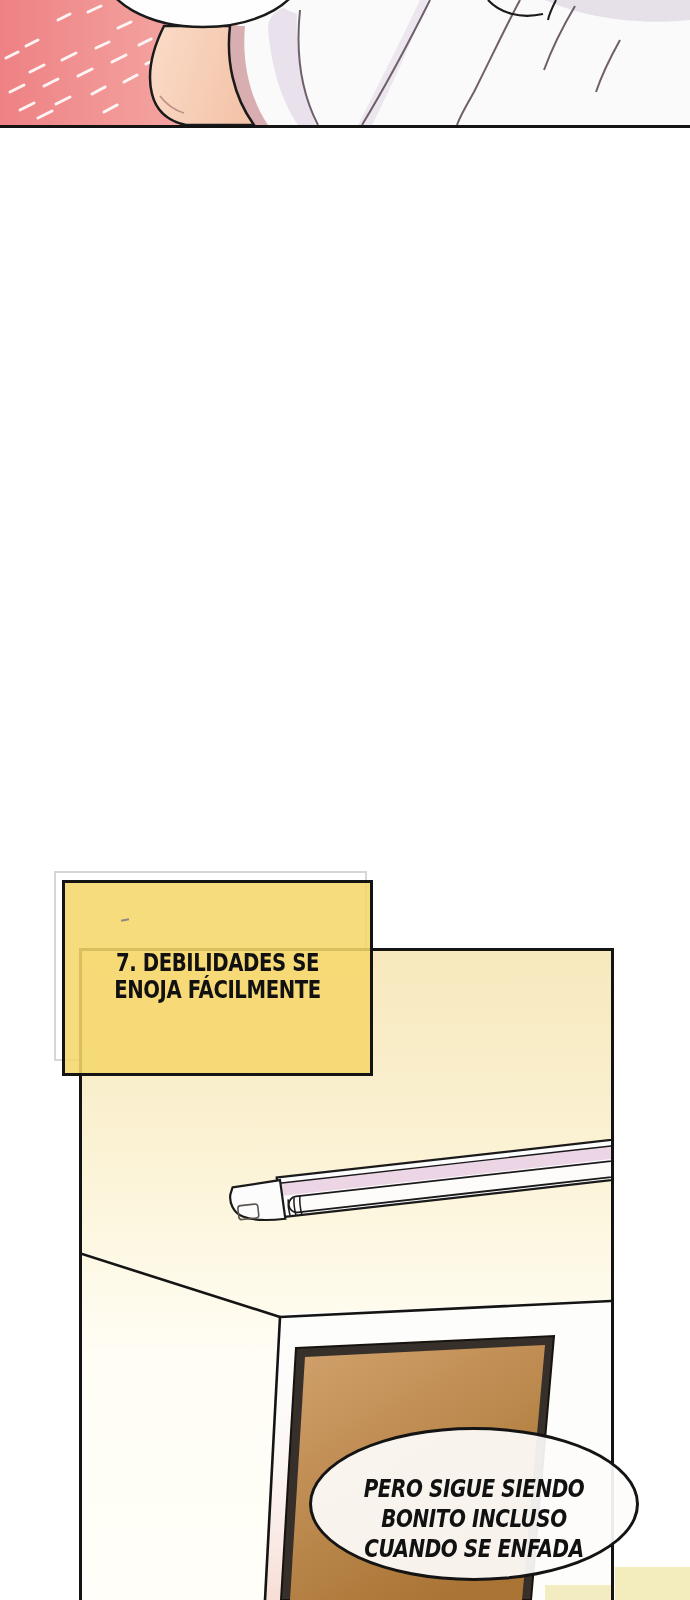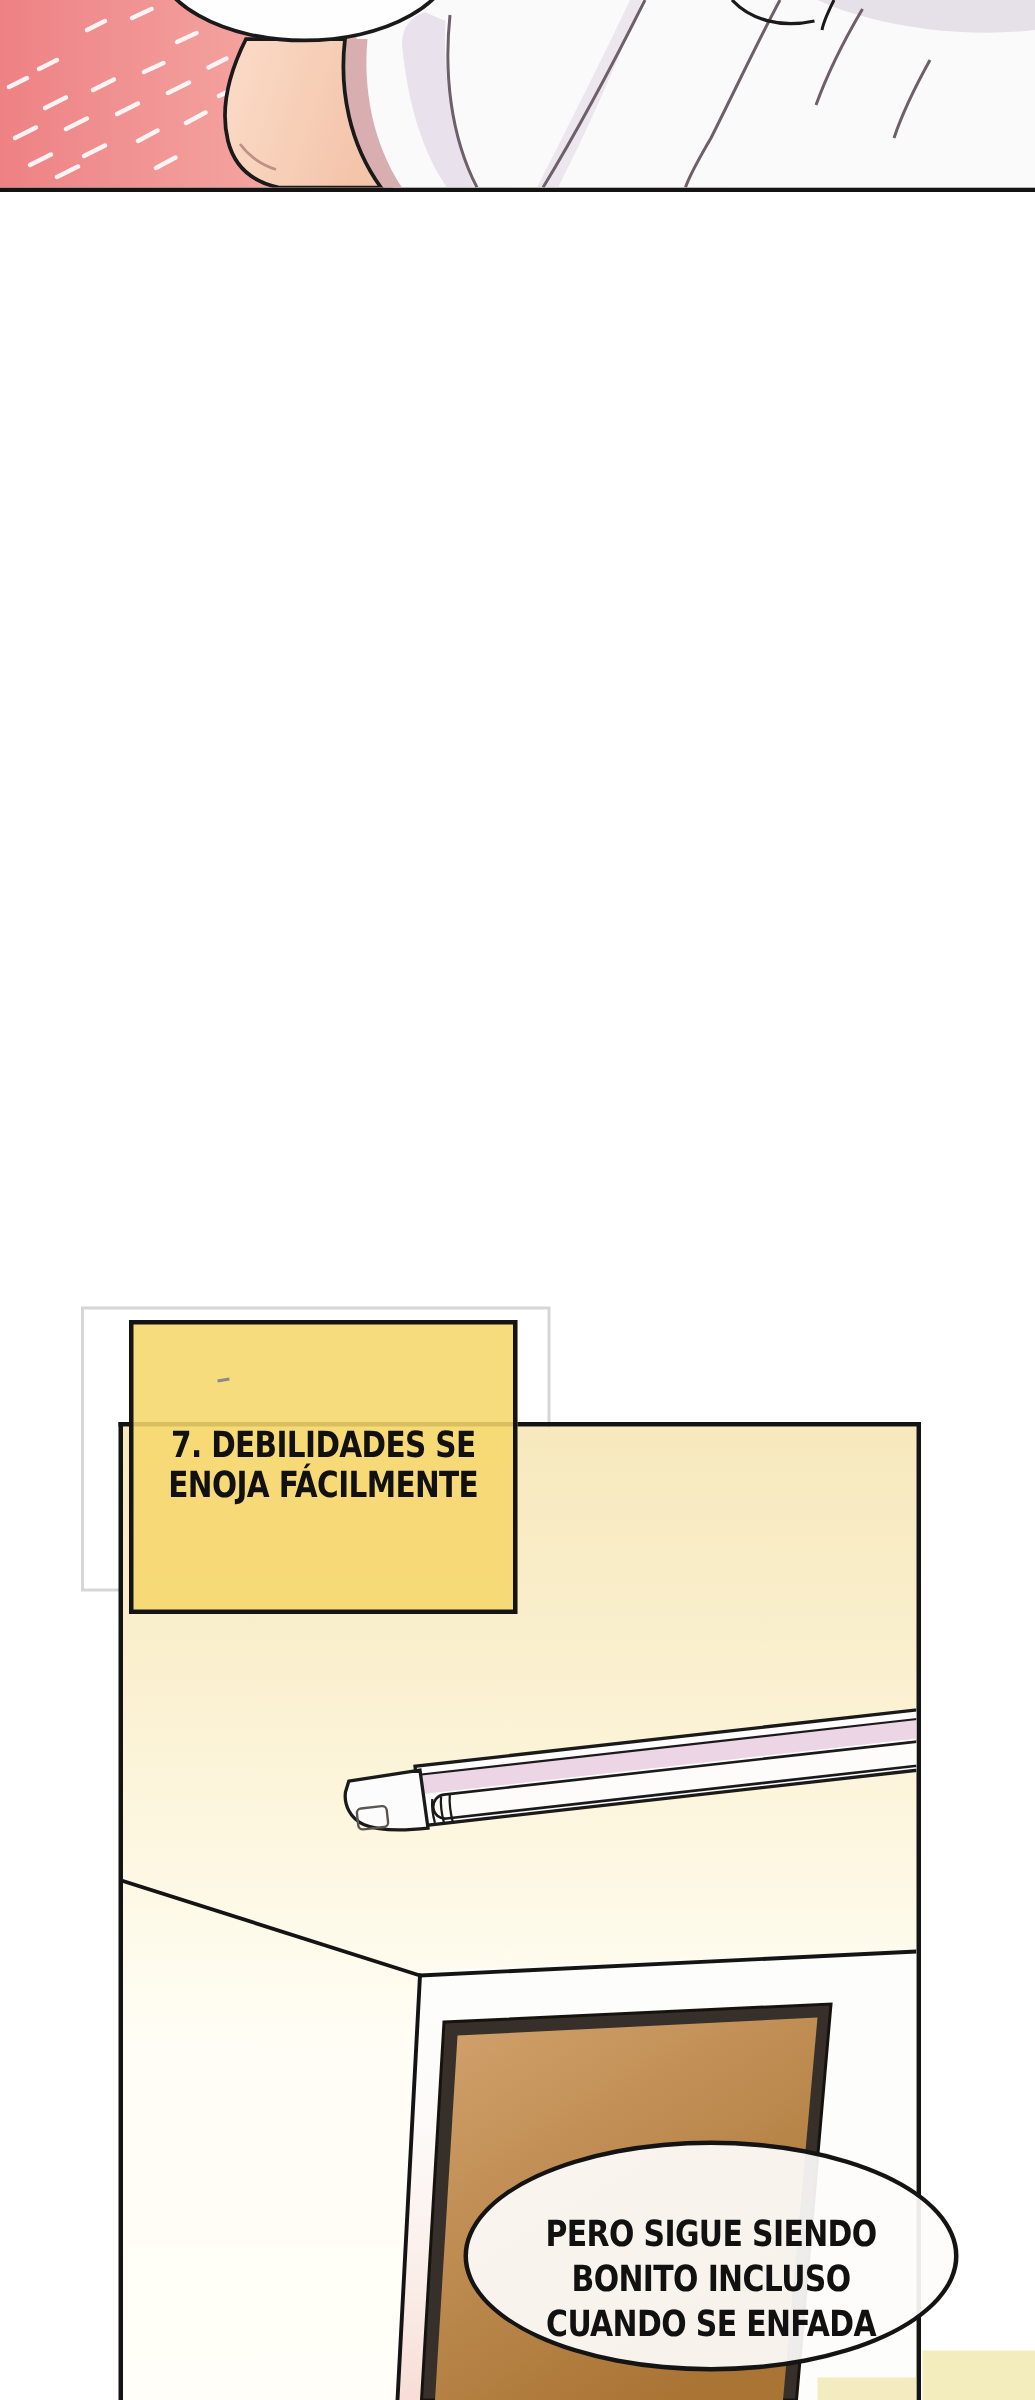--- a/index.html
+++ b/index.html
@@ -33,43 +33,42 @@
   #room-panel svg { display: block; position: absolute; left: 0; top: 0; }
 
   
   #next-panel-peek {
     left: 615px; top: 1567px; width: 75px; height: 33px;
     background: #f3ecbd; z-index: 3;
   }
 
   
   #chapter-box {
-    left: 62px; top: 880px; width: 259px; height: 196px;
+    left: 62px; top: 880px; width: 311px; height: 196px;
     background: rgba(246,215,108,0.88);
     border: 3px solid #141414; box-sizing: border-box;
     z-index: 4;
-    margin-left: 24px;
   }
   #chapter-box .tick {
     position: absolute; left: 56px; top: 36px; width: 8px; height: 2px;
     background: #8a8a82; transform: rotate(-10deg);
   }
   #chapter-title {
     position: absolute; left: 0; top: 67px; width: 100%;
     text-align: center; color: #111; font-weight: 700;
     font-size: 24px; line-height: 27px; letter-spacing: -0.5px;
     transform: scaleX(0.82);
   }
 
   
   #speech-bubble {
     left: 309px; top: 1427px; width: 330px; height: 154px;
     background: rgba(253,252,250,0.93);
     border: 3px solid #141414; border-radius: 50%;
-    box-sizing: border-box; z-index: 5;
+    box-sizing: border-box; z-index: 5; font-style: italic;
   }
   #speech-text {
     position: absolute; left: 0; top: 44px; width: 100%;
     text-align: center; color: #111; font-weight: 700;
     font-size: 24px; line-height: 30px; letter-spacing: -0.5px;
     transform: scaleX(0.83);
   }
 </style>
 </head>
 <body>

